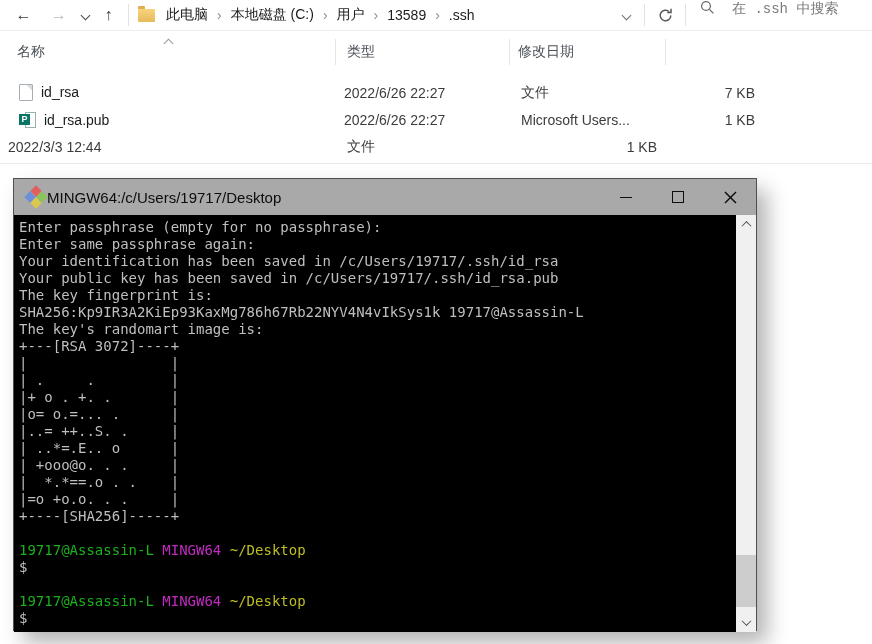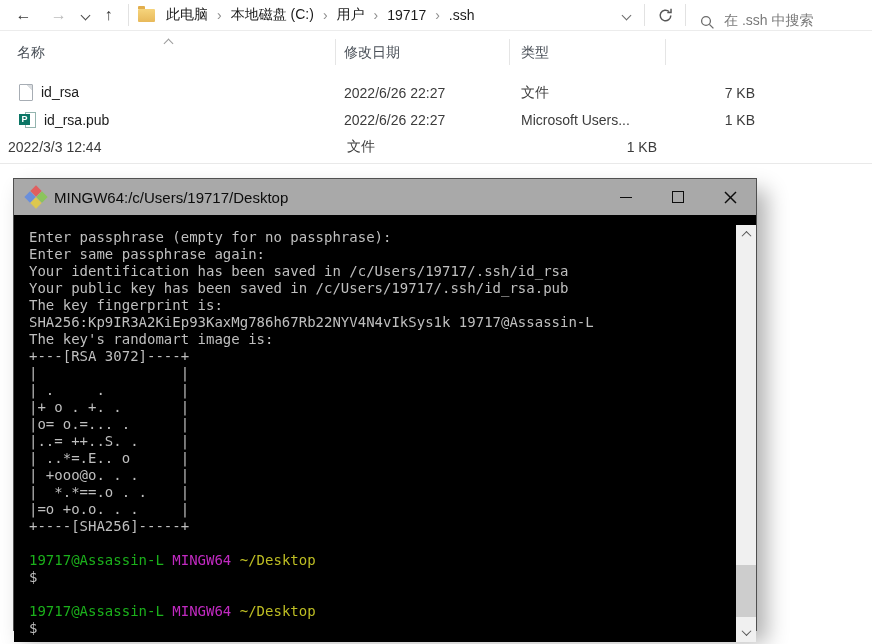--- a/index.html
+++ b/index.html
@@ -14,25 +14,25 @@
   .chev{display:inline-block;width:6px;height:6px;border-right:1.4px solid #4a4a4a;border-bottom:1.4px solid #4a4a4a;transform:rotate(45deg);}
   .chev.gray{border-color:#6b6b6b;}
   .vsep{width:1px;height:22px;background:#e2e2e2;}
   .addr{flex:1;display:flex;align-items:center;height:100%;padding-left:9px;}
   .bfolder{width:17px;height:13px;background:linear-gradient(#f6d47c,#e8b95a);border-radius:1px;position:relative;margin-right:4px;}
   .bfolder::before{content:"";position:absolute;top:-3px;left:0;width:7px;height:3px;background:#e2ae4d;border-radius:1px 1px 0 0;}
   .crumb{font-size:14px;color:#1b1b1b;padding:0 7px;white-space:nowrap;}
   .crumb-sep{font-size:14px;color:#8f8f8f;padding:0 2px;}
   .addr-chev{margin-left:auto;margin-right:14px;}
   .refreshbox{width:40px;display:flex;justify-content:center;align-items:center;}
-  .searchbox{width:186px;height:100%;display:flex;align-items:flex-end;gap:9px;padding-left:14px;box-sizing:border-box;}
+  .searchbox{width:186px;height:100%;display:flex;align-items:flex-start;gap:17px;padding-left:14px;box-sizing:border-box;font-family:Liberation Mono, monospace;}
   .searchtext{font-size:14px;color:#7a7a7a;white-space:nowrap;}
 
   .hdrrow{position:absolute;left:0;top:36px;right:0;height:32px;display:grid;grid-template-columns:336px 174px 156px 98px 1fr;align-items:center;}
-  .hcell{font-size:14px;color:#4a5058;height:26px;line-height:26px;border-right:1px solid #e5e5e5;}
+  .hcell{font-size:14px;color:#4a5058;height:26px;line-height:26px;border-right:1px solid #e5e5e5;font-family:Liberation Mono, monospace;}
   .hcell.hname{padding-left:17px;}
   .hcell.hdate{padding-left:8px;}
   .hcell.htype{padding-left:11px;}
   .hcell.hsize{padding-left:7px;}
   .hcell.hrest{border-right:none;}
   .sortchev{position:absolute;left:165px;top:40px;width:6px;height:6px;border-left:1.2px solid #9b9b9b;border-top:1.2px solid #9b9b9b;transform:rotate(45deg);}
 
   .filelist{position:absolute;left:0;top:79px;right:0;}
   .frow{height:27px;display:grid;grid-template-columns:336px 174px 156px 98px 1fr;align-items:center;}
   .cell{font-size:14px;color:#3c3c3c;white-space:nowrap;overflow:hidden;}
@@ -48,27 +48,27 @@
 
   
   .terminal{position:absolute;left:13px;top:178px;width:744px;height:453px;box-sizing:border-box;border:1px solid #4f4f4f;background:#000;box-shadow:10px 12px 20px rgba(0,0,0,0.30);}
   .titlebar{height:36px;background:#a9a9a9;display:flex;align-items:center;padding-left:12px;box-sizing:border-box;}
   .msys{position:relative;width:20px;height:20px;flex:0 0 auto;}
   .dm{position:absolute;width:8px;height:8px;transform:rotate(45deg);}
   .dm.t{left:6px;top:0;background:#e05f5f;}
   .dm.l{left:0;top:6px;background:#6a8fdb;}
   .dm.b{left:6px;top:12px;background:#ddc84f;}
   .dm.r{left:12px;top:6px;background:#8cc45c;}
-  .ttitle{font-size:15px;color:#0c0c0c;margin-left:8px;white-space:nowrap;}
+  .ttitle{font-size:15px;color:#0c0c0c;margin-left:1px;white-space:nowrap;}
   .wcontrols{margin-left:auto;display:flex;height:100%;}
   .wc{width:52px;height:100%;display:flex;align-items:center;justify-content:center;}
   .glyph-min{width:12px;height:0;border-top:1.6px solid #0d0d0d;}
   .glyph-max{width:10px;height:10px;border:1.5px solid #0d0d0d;}
   .termbody{position:relative;height:417px;background:#000;}
-  .termpre{margin:10px;padding:4px 0 0 5px;width:719px;box-sizing:border-box;overflow:hidden;
+  .termpre{margin:0;padding:4px 0 0 5px;width:719px;box-sizing:border-box;overflow:hidden;
     font-family:"DejaVu Sans Mono","Liberation Mono",monospace;font-size:14px;line-height:17px;}
   .scrollbar{position:absolute;right:0;top:0;width:20px;height:417px;background:#f0f0f0;}
   .sb-up,.sb-down{position:absolute;left:0;width:20px;height:19px;display:flex;align-items:center;justify-content:center;}
   .sb-up{top:0;} .sb-down{bottom:0;}
   .sb-chev{width:6px;height:6px;border-right:1.6px solid #565656;border-bottom:1.6px solid #565656;}
   .sb-chev.up{transform:rotate(-135deg) translate(-1px,-1px);}
   .sb-chev.down{transform:rotate(45deg) translate(-1px,-1px);}
   .sb-thumb{position:absolute;left:0;top:340px;width:20px;height:52px;background:#cdcdcd;}
 </style>
 </head>
@@ -87,21 +87,21 @@
       <div class="vsep"></div>
       <div class="addr">
         <span class="bfolder"></span>
         <span id="breadcrumb" style="display:flex;align-items:center;">
             <span class="crumb">此电脑</span>
             <span class="crumb-sep">›</span>
             <span class="crumb">本地磁盘 (C:)</span>
             <span class="crumb-sep">›</span>
             <span class="crumb">用户</span>
             <span class="crumb-sep">›</span>
-            <span class="crumb">19717</span>
+            <span class="crumb">13589</span>
             <span class="crumb-sep">›</span>
             <span class="crumb">.ssh</span>
           </span>
         <span class="chev gray addr-chev"></span>
       </div>
       <div class="vsep"></div>
       <div class="refreshbox">
         <svg width="17" height="17" viewBox="0 0 16 16">
           <path d="M13 8a5 5 0 1 1-1.6-3.7" fill="none" stroke="#565656" stroke-width="1.4"></path>
           <path d="M13.2 1.6 L13.2 5.1 L9.7 5.1" fill="none" stroke="#565656" stroke-width="1.4"></path>
@@ -113,22 +113,22 @@
           <circle cx="6" cy="6" r="4.4" fill="none" stroke="#6b6b6b" stroke-width="1.3"></circle>
           <line x1="9.4" y1="9.4" x2="13.4" y2="13.4" stroke="#6b6b6b" stroke-width="1.3"></line>
         </svg>
         <span class="searchtext">在 .ssh 中搜索</span>
       </div>
     </div>
 
     <span class="sortchev"></span>
     <div class="hdrrow">
       <div class="hcell hname">名称</div>
+      <div class="hcell htype">类型</div>
       <div class="hcell hdate">修改日期</div>
-      <div class="hcell htype">类型</div>
       <div class="hcell hrest"></div>
     </div>
 
     <div class="filelist" id="filelist">
         <div class="frow">
           <div class="cell name">
             <span class="fileicon"></span>
             <span class="fname">id_rsa</span>
           </div>
           <div class="cell date">2022/6/26 22:27</div>

